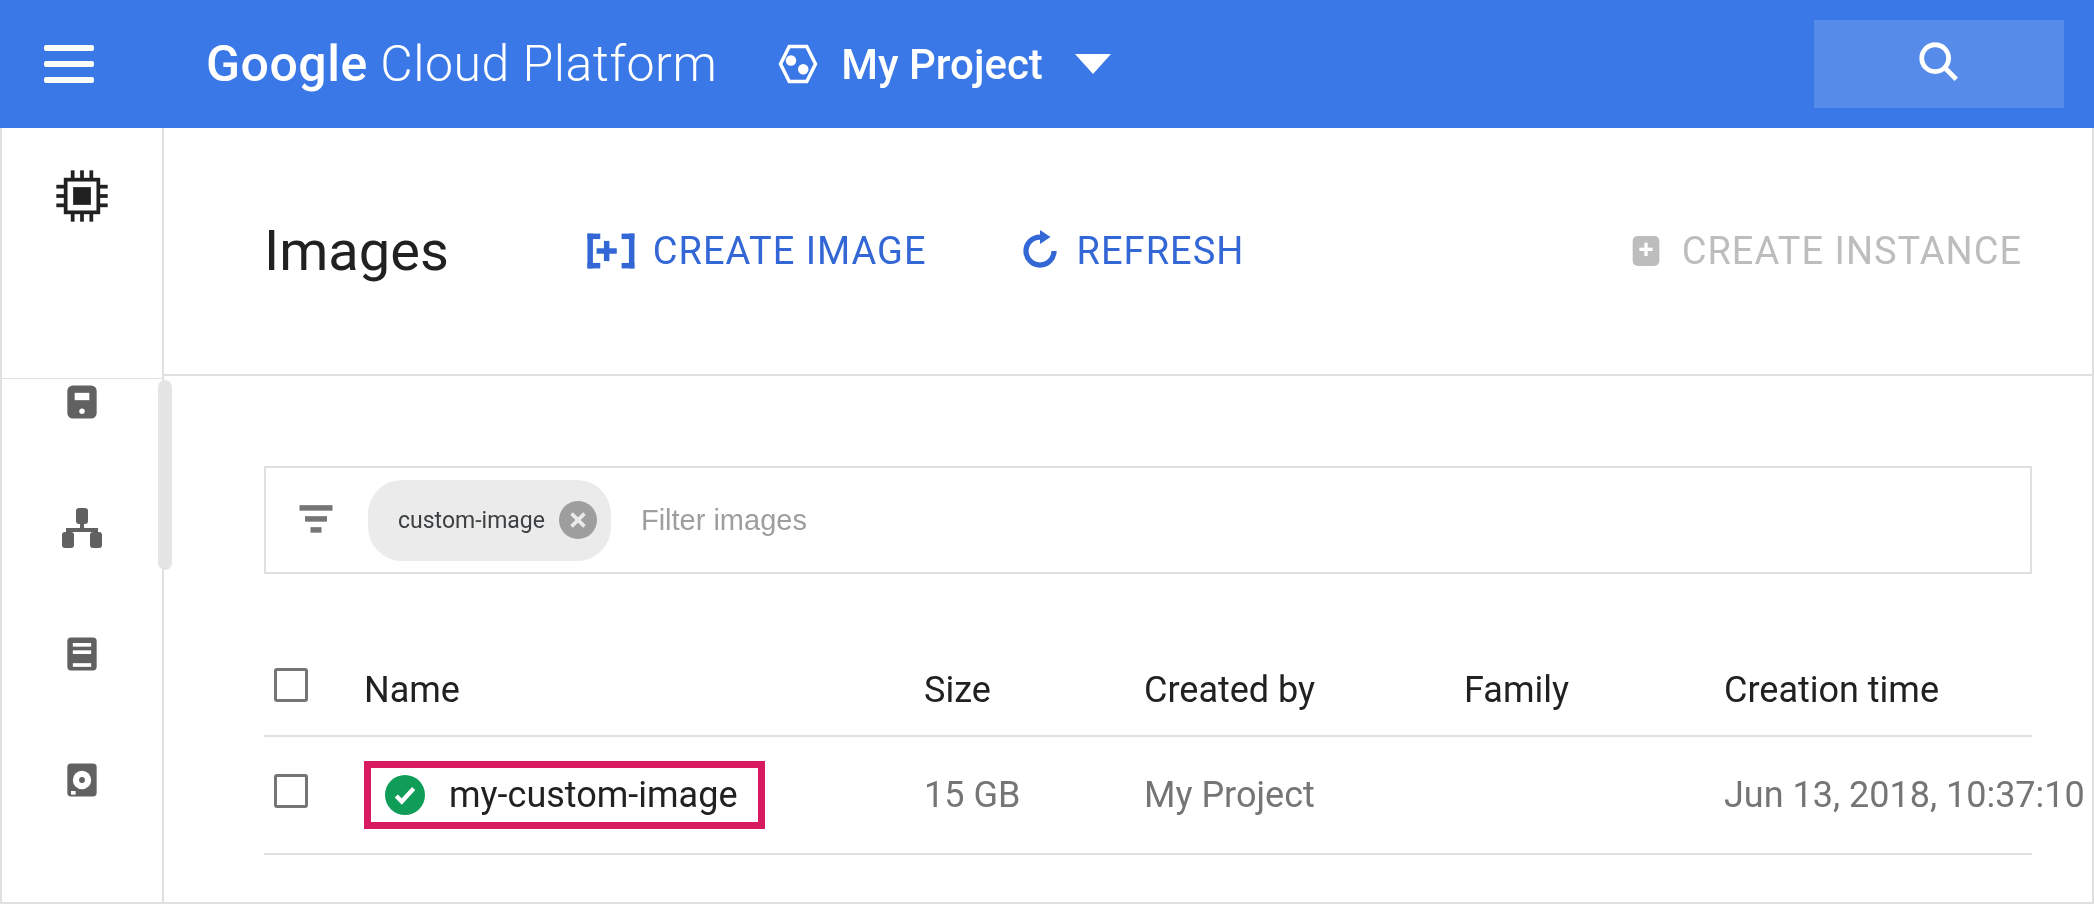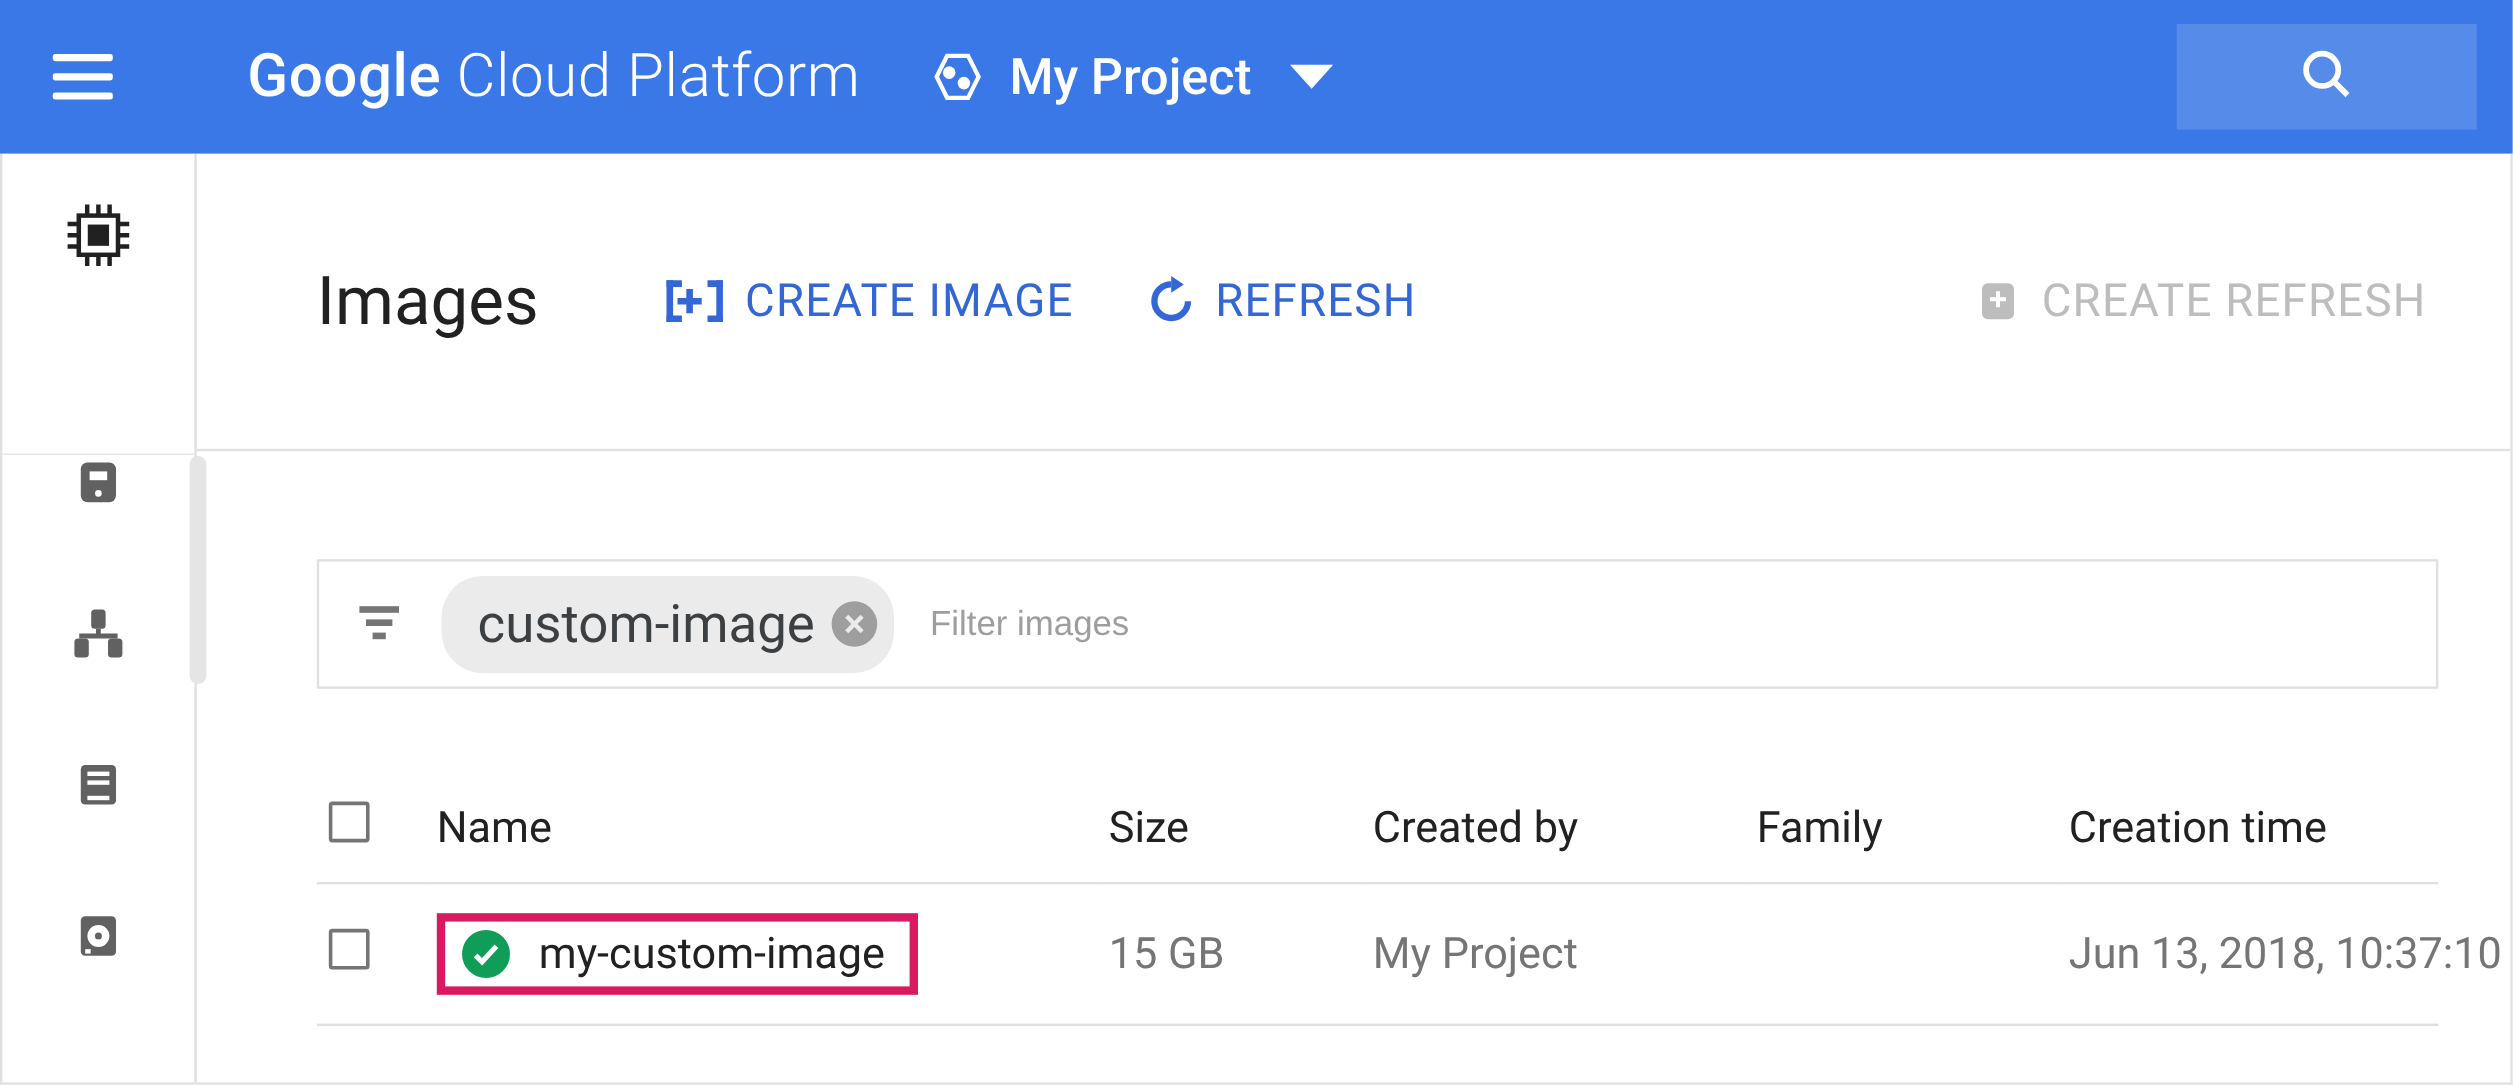--- a/index.html
+++ b/index.html
@@ -53,39 +53,39 @@
   .sidebar .ico{ width:56px; height:56px; display:flex; align-items:center; justify-content:center; color:#616161; cursor:pointer;}
   .sidebar .ico.top{ color:#212121; margin-bottom:40px;}
   .sidebar .divider{ height:1px; width:100%; background:var(--border); position:absolute; top:250px; left:0;}
   .scroll-track{ position:absolute; top:252px; right:-10px; width:14px; height:190px; background:#e5e5e5; border-radius:7px;}
 
   
   .main{ flex:1; display:flex; flex-direction:column; position:relative;}
   .toolbar{
     height:248px; border-bottom:2px solid var(--border);
     display:flex; align-items:center;
-    padding-left:100px; gap:60px;
+    padding-left:100px; gap:92px;
   }
   .page-title{ font-size:56px; color:#212121; font-weight:400; margin-right:40px;}
   .tbtn{ display:flex; align-items:center; gap:16px; font-size:38px; font-weight:400; letter-spacing:1px; cursor:pointer;}
   .tbtn.blue{ color:#3367d6;}
   .tbtn.disabled{ color:#bdbdbd; cursor:default;}
   .tbtn .ic{ display:flex; align-items:center; justify-content:center;}
 
   
   .filter-wrap{ padding:90px 60px 0 100px;}
   .filter-box{
     height:108px; border:2px solid var(--border);
     display:flex; align-items:center; padding:0 28px; gap:30px;
   }
   .filter-icon{ color:#757575;}
   .chip{
     background:#ebebeb; height:81px; border-radius:34px;
     display:flex; align-items:center; padding:0 14px 0 30px; gap:14px;
-    font-size:44px; color:#3c4043;
+    font-size:23px; color:#3c4043;
   }
   .chip .x{ width:38px; height:38px; border-radius:50%; background:#9e9e9e; display:flex; align-items:center; justify-content:center; color:#ebebeb; cursor:pointer;}
   .chip .x svg{width:22px;height:22px;}
   .filter-input{ flex:1; border:none; outline:none; font-size:29px; color:#9e9e9e; background:transparent;}
   .filter-input::placeholder{ color:#9e9e9e;}
 
   
   .table-wrap{ padding:70px 60px 0 100px;}
   table{ width:100%; border-collapse:collapse; table-layout:fixed;}
   th, td{ text-align:left; font-size:36px; padding:24px 10px; white-space:nowrap;}
@@ -233,21 +233,21 @@
       </div>
 
       <div class="tbtn disabled" style="margin-left:auto; margin-right:70px;">
         <span class="ic">
           <svg width="40" height="40" viewBox="0 0 24 24" fill="#bdbdbd">
               <rect x="4" y="3" width="16" height="18" rx="3"></rect>
               <rect x="11" y="7" width="2" height="8" fill="#fff"></rect>
               <rect x="8" y="10" width="8" height="2" fill="#fff"></rect>
             </svg>
         </span>
-        <span>CREATE REFRESH</span>
+        <span>CREATE INSTANCE</span>
       </div>
     </div>
 
     <div class="filter-wrap">
       <div class="filter-box">
         <span class="filter-icon">
           <svg width="44" height="44" viewBox="0 0 24 24" fill="#757575">
               <rect x="3" y="5" width="18" height="3"></rect>
               <rect x="6" y="11" width="12" height="3"></rect>
               <rect x="9" y="17" width="6" height="3"></rect>

